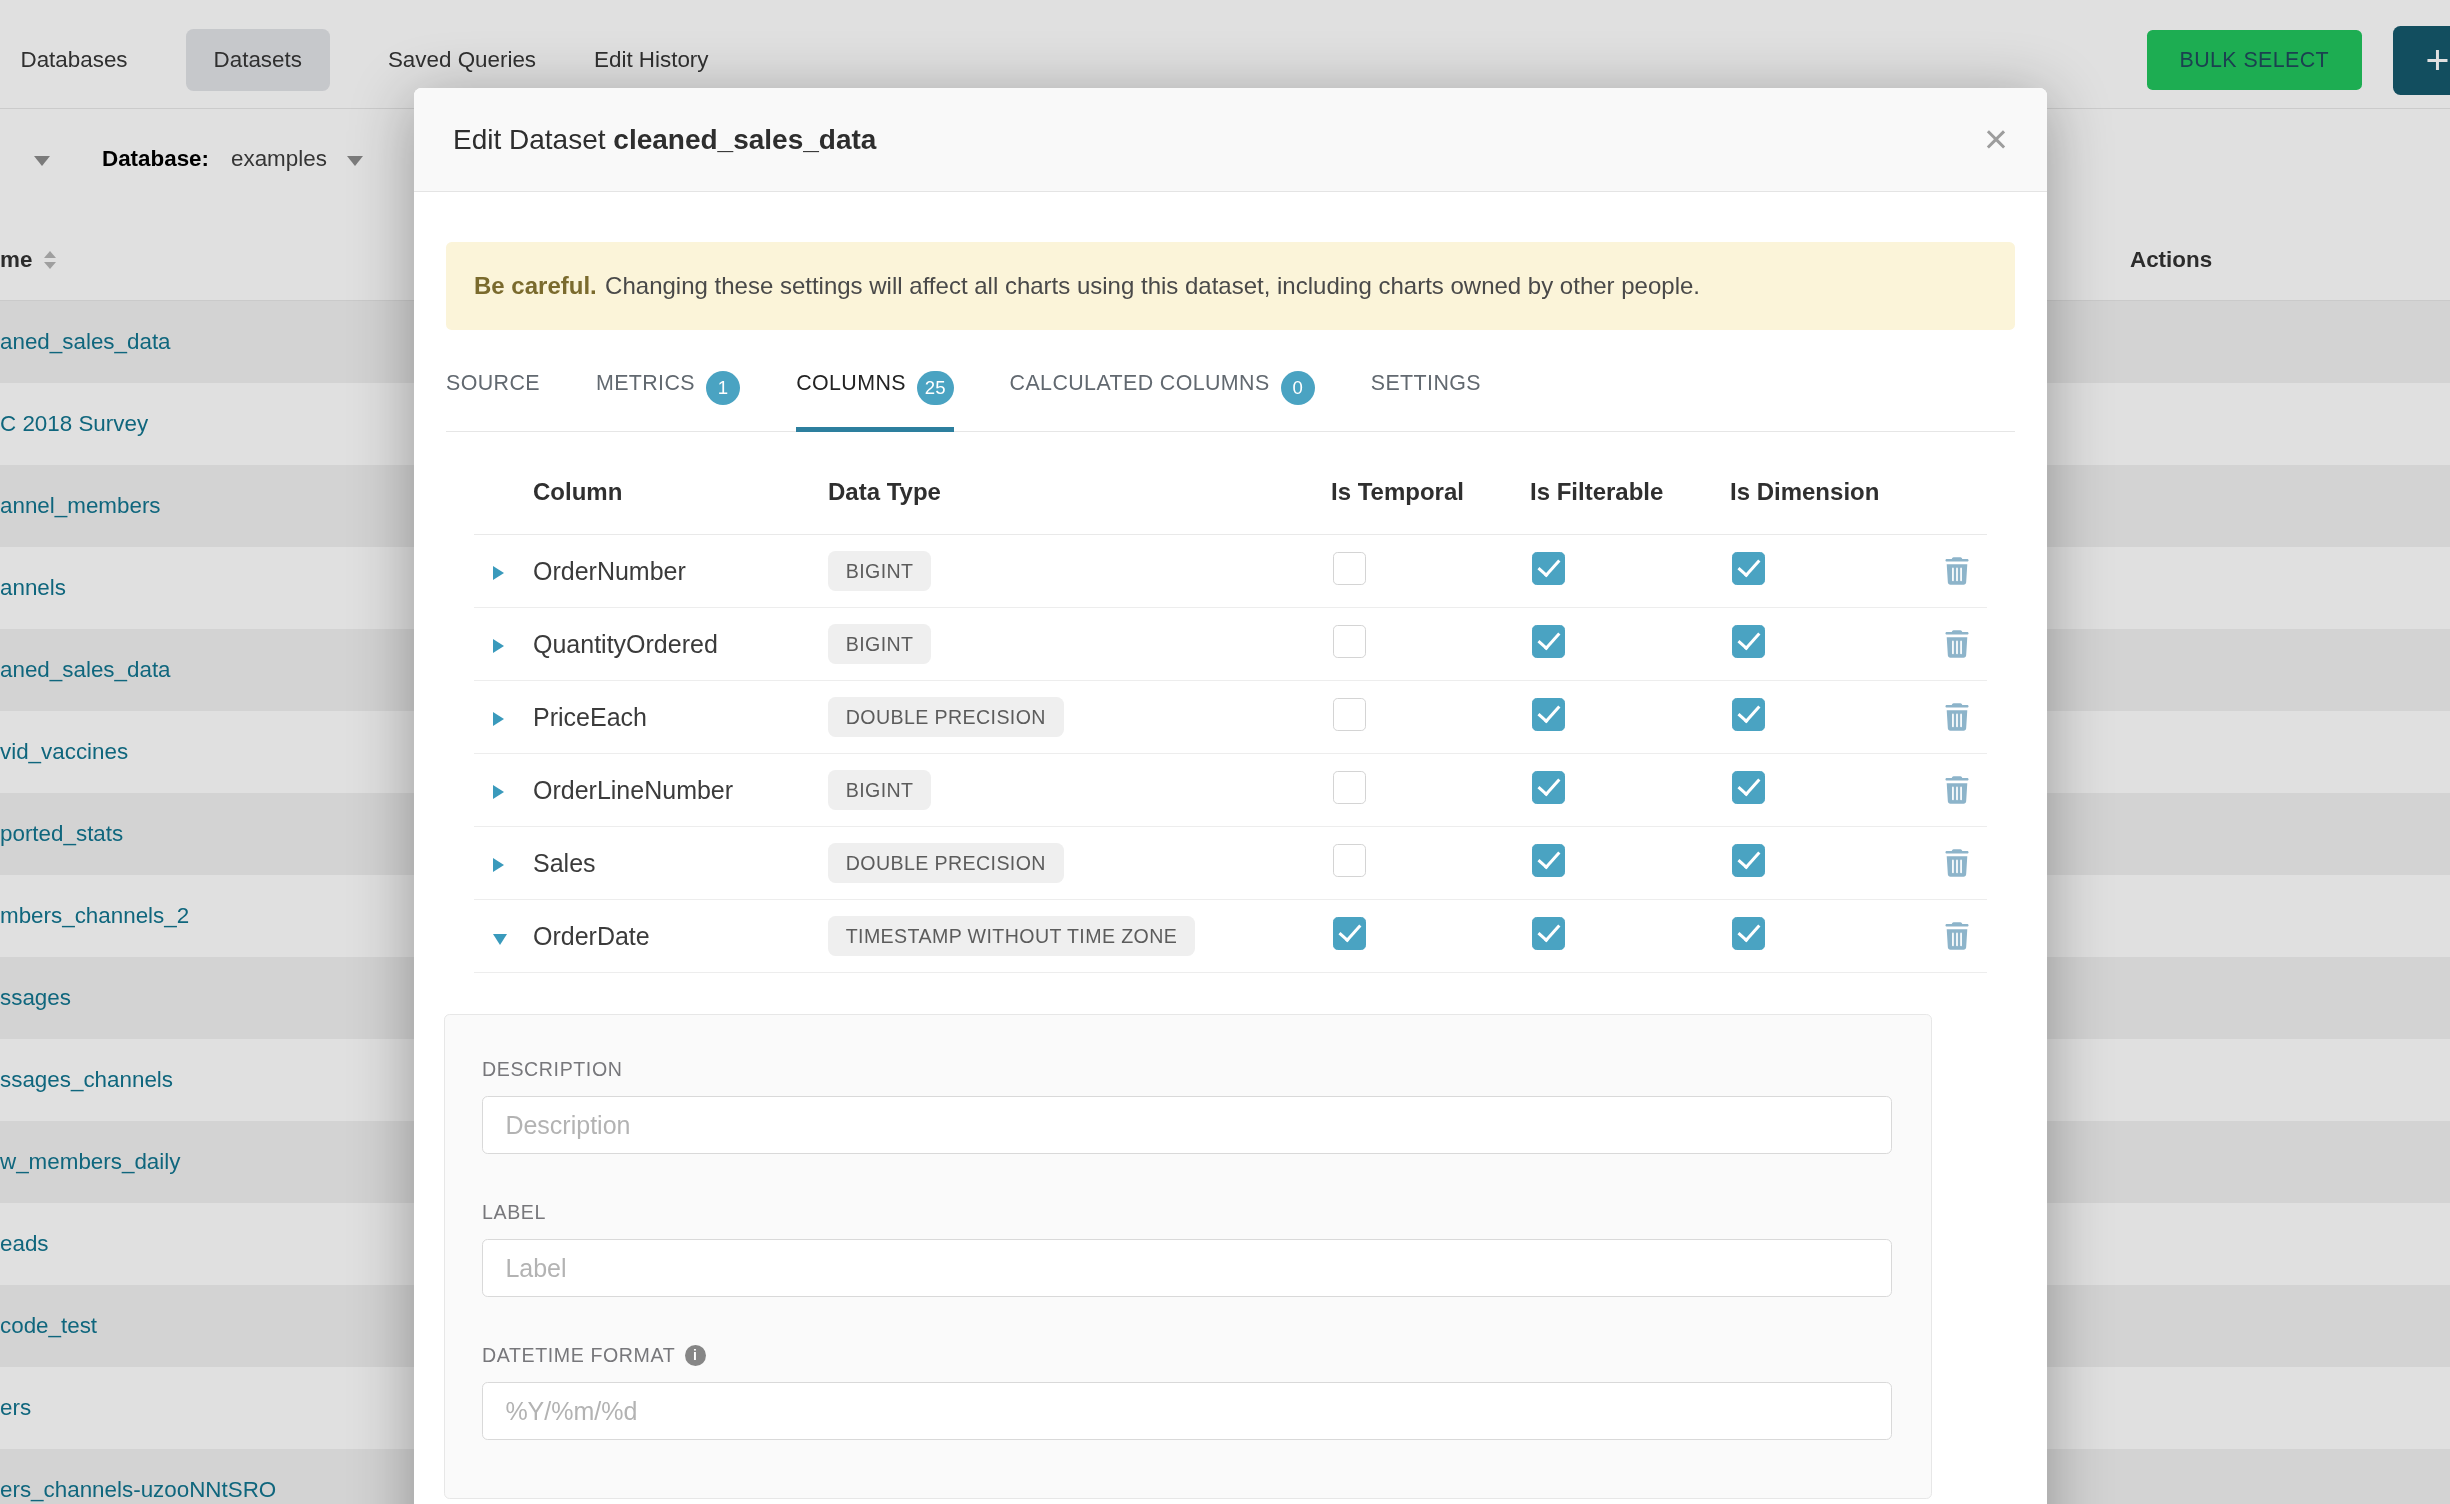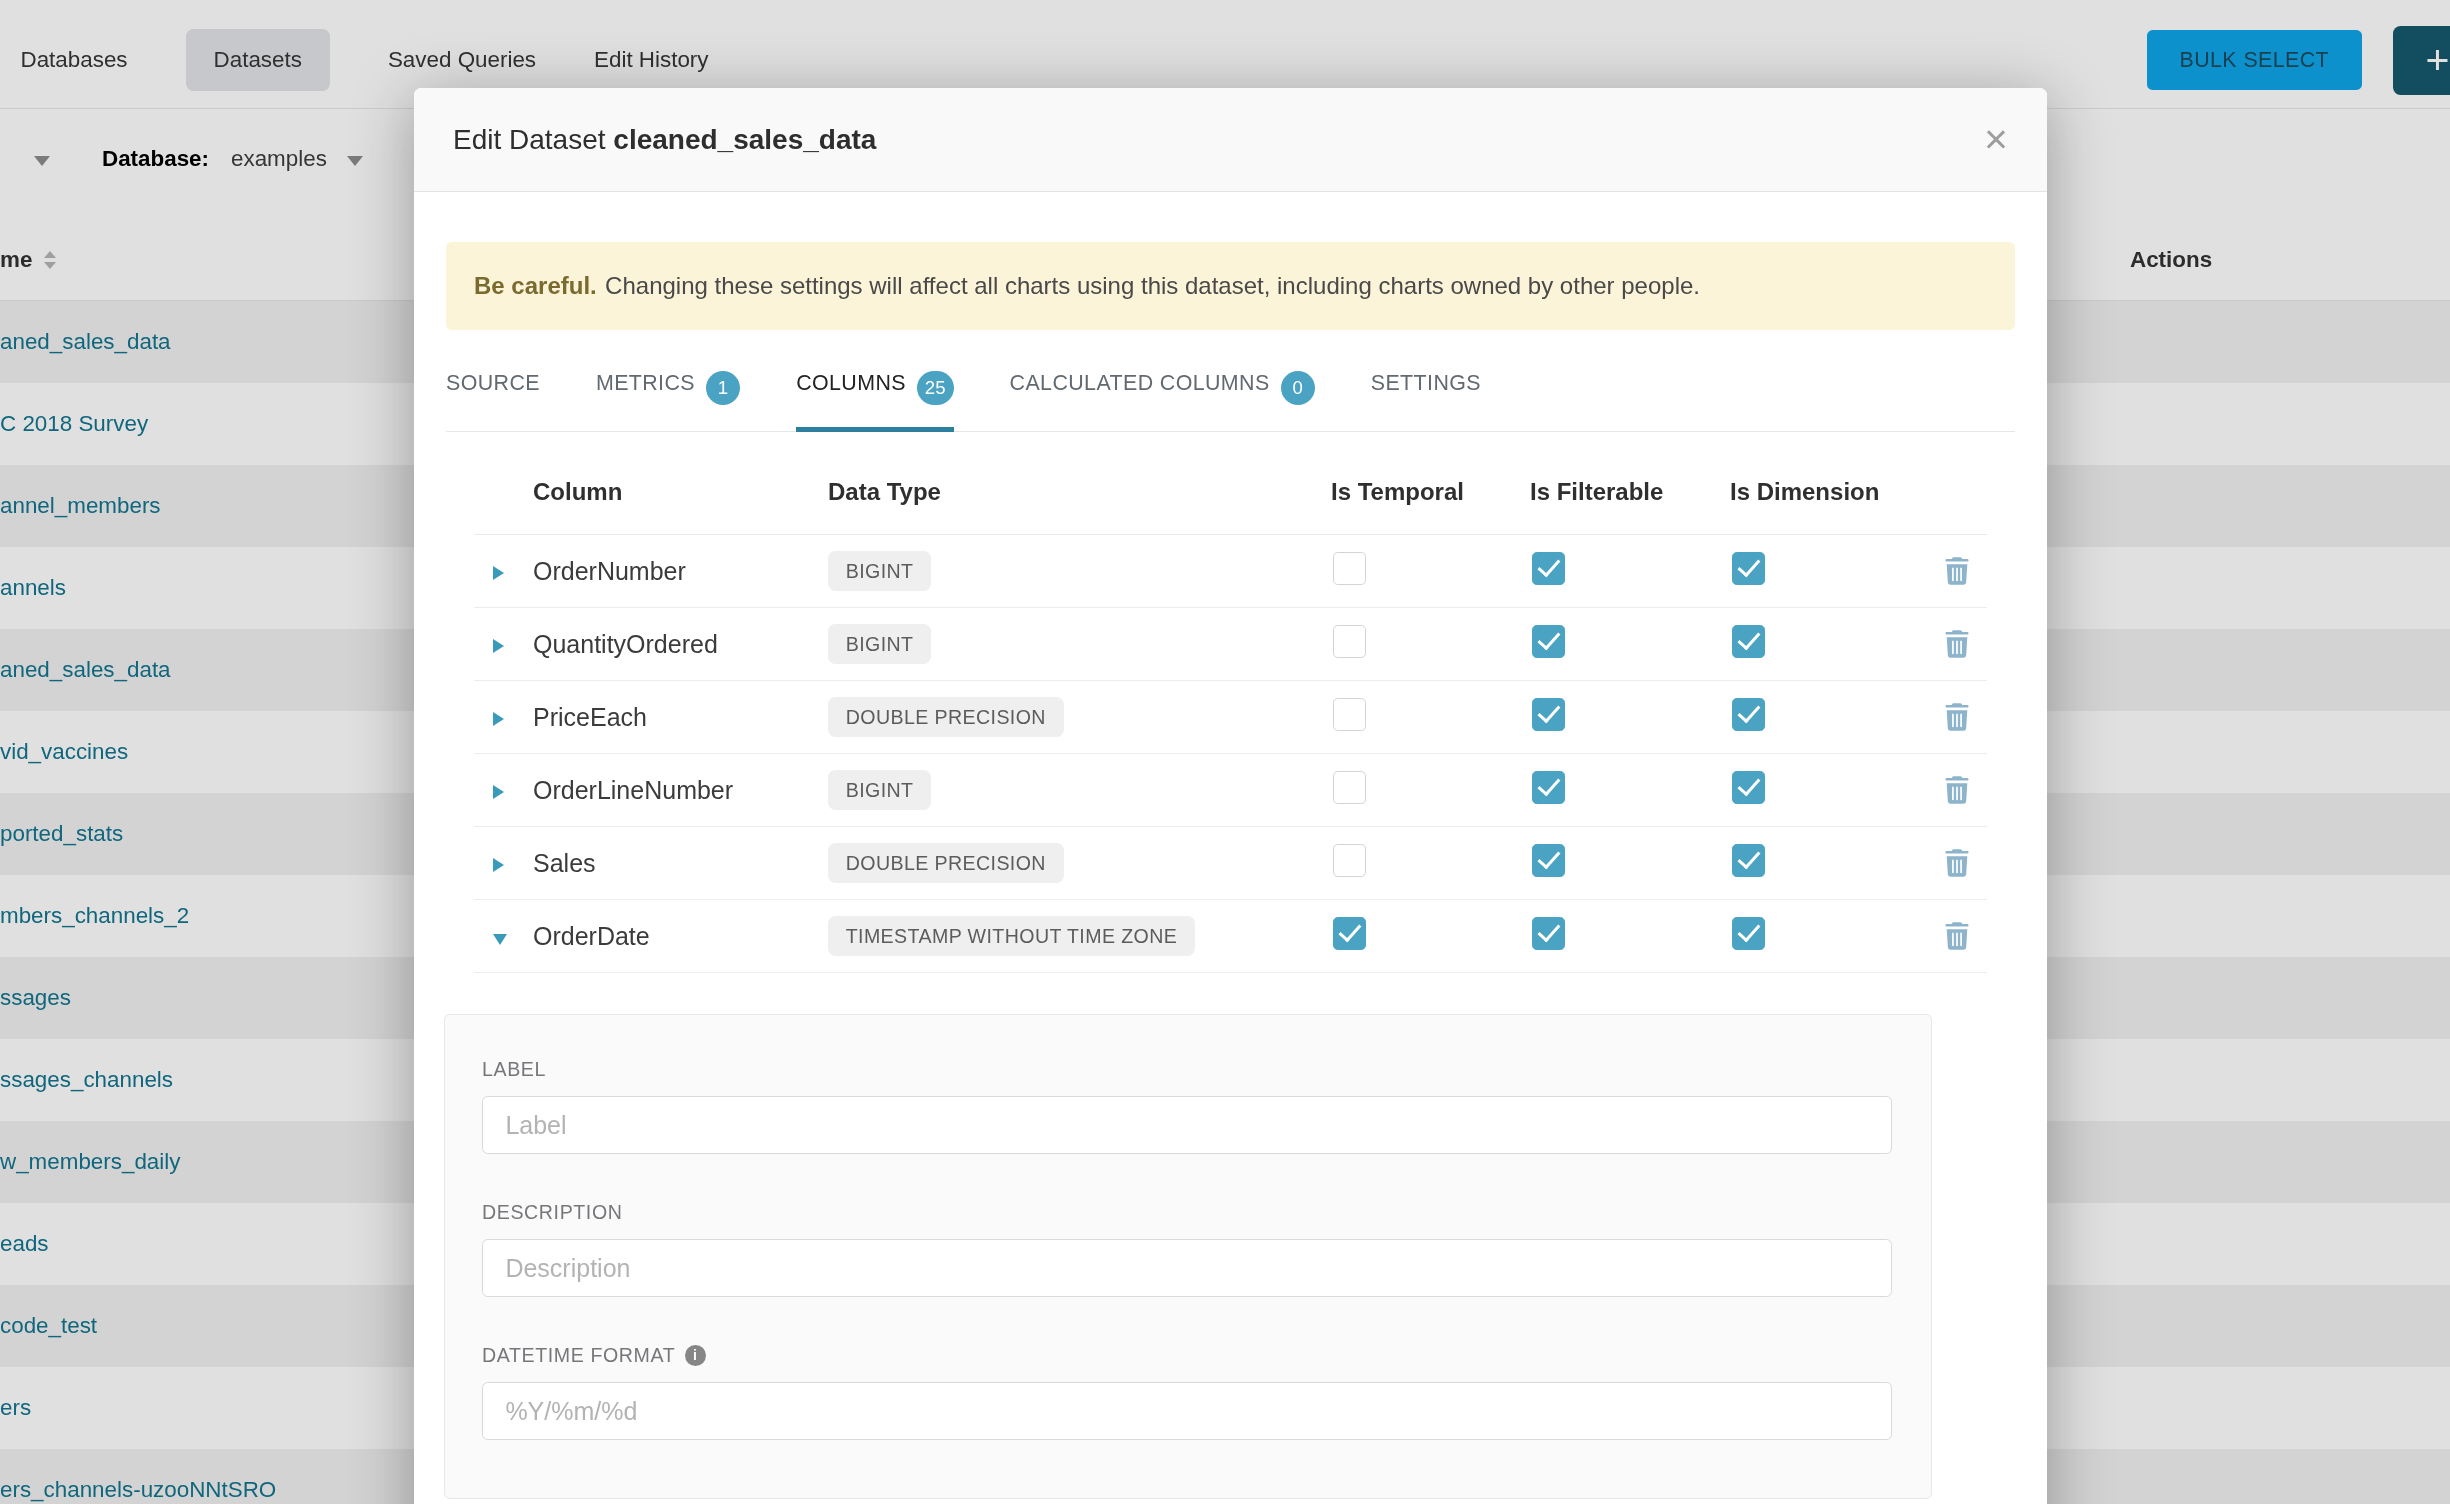--- a/index.html
+++ b/index.html
@@ -13,21 +13,21 @@
   .navbar {
     position: absolute; top: 12px; left: 0; width: 2450px; height: 97px;
     background: #fff; border-bottom: 0.9px solid #e8e8e8;
     display: flex; align-items: center; padding-left: 20.5px; z-index: 1;
   }
   .nav-items { display: flex; align-items: center; gap: 58px; font-size: 22.4px; color: #373737; }
   .nav-item { cursor: pointer; white-space: nowrap; }
   .nav-item.active { background: #e2e4e8; border-radius: 7.5px; padding: 17.7px 28px; }
   .nav-right { margin-left: auto; display: flex; align-items: center; gap: 31px; }
   .bulk-select {
-    height: 60px; padding: 0 33px; background: #0ea5e9; color: #1f4a5c;
+    height: 60px; padding: 0 33px; background: #22c55e; color: #1f4a5c;
     font-family: inherit; font-size: 21.4px; font-weight: 500; letter-spacing: 0.4px;
     border: none; border-radius: 5.6px; cursor: pointer;
   }
   .add-btn {
     width: 89px; height: 69px; background: var(--add-button-bg, #15596d); color: #fff;
     font-size: 41px; border: none; border-radius: 7.5px; margin-right: -32px; cursor: pointer;
   }
 
   
   .subbar { position: absolute; top: 97px; left: 0; width: 100%; height: 123px; background: #fff; }
@@ -354,29 +354,29 @@
       <div><span class="checkbox checked"></span></div>
       <svg class="trash-icon" viewBox="0 0 448 512" width="24" height="28">
           <path fill="currentColor" d="M135 15c6-9 16-15 27-15h124c11 0 21 6 27 15l9 17h94c13 0 24 11 24 24s-11 24-24 24H32C19 80 8 69 8 56s11-24 24-24h94l9-17zM32 128h384l-21 339c-1 25-22 45-48 45H101c-26 0-47-20-48-45L32 128zm116 64c-8 0-16 7-16 16v224c0 9 8 16 16 16s16-7 16-16V208c0-9-8-16-16-16zm76 0c-8 0-16 7-16 16v224c0 9 8 16 16 16s16-7 16-16V208c0-9-8-16-16-16zm76 0c-8 0-16 7-16 16v224c0 9 8 16 16 16s16-7 16-16V208c0-9-8-16-16-16z"></path>
         </svg>
     </div>
   </div>
 
   <div class="detail-panel">
     <div class="field-group">
       <div class="field-label">
+        <span>DESCRIPTION</span>
+      </div>
+      <input class="field-input" type="text" placeholder="Description" style="">
+    </div>
+    <div class="field-group">
+      <div class="field-label">
         <span>LABEL</span>
       </div>
       <input class="field-input" type="text" placeholder="Label" style="">
-    </div>
-    <div class="field-group">
-      <div class="field-label">
-        <span>DESCRIPTION</span>
-      </div>
-      <input class="field-input" type="text" placeholder="Description" style="">
     </div>
     <div class="field-group">
       <div class="field-label">
         <span>DATETIME FORMAT</span>
         <span class="info-icon">i</span>
       </div>
       <input class="field-input" type="text" placeholder="%Y/%m/%d" style="">
     </div>
   </div>
 </div>

